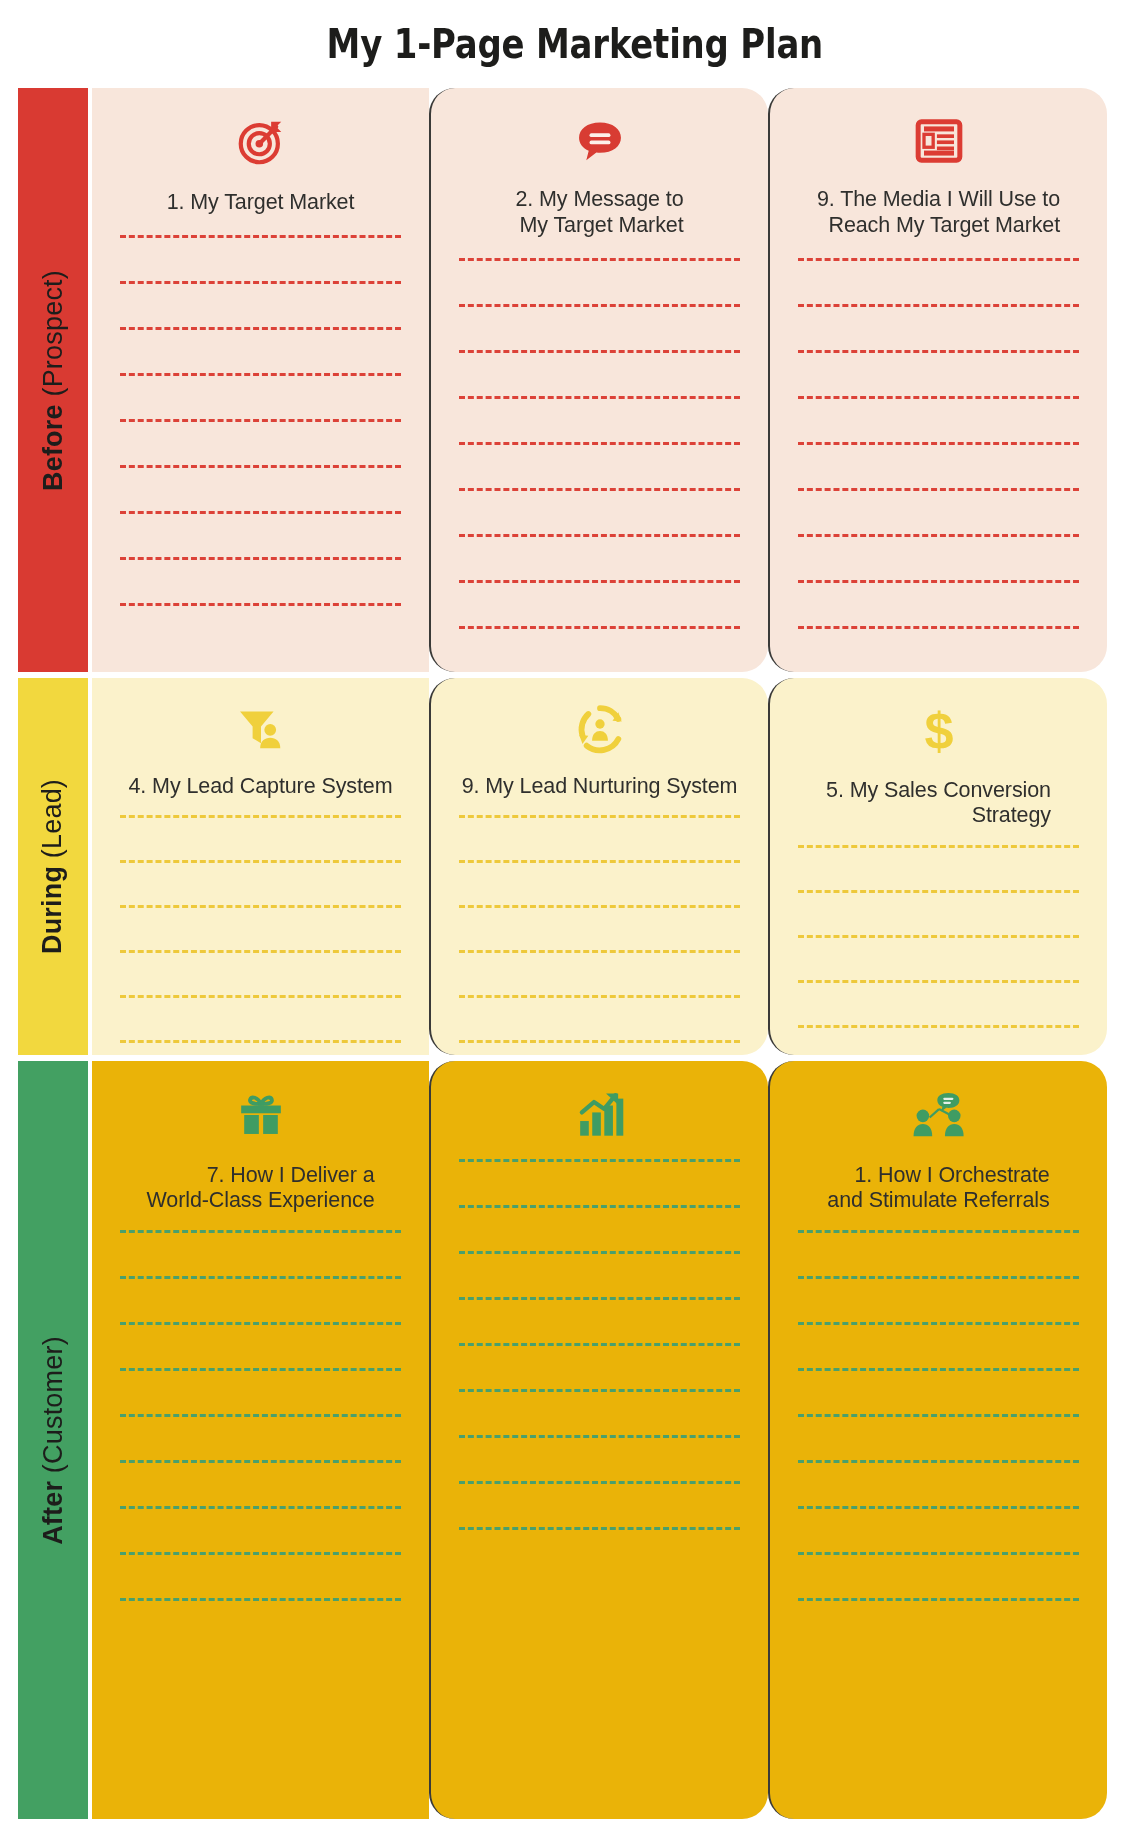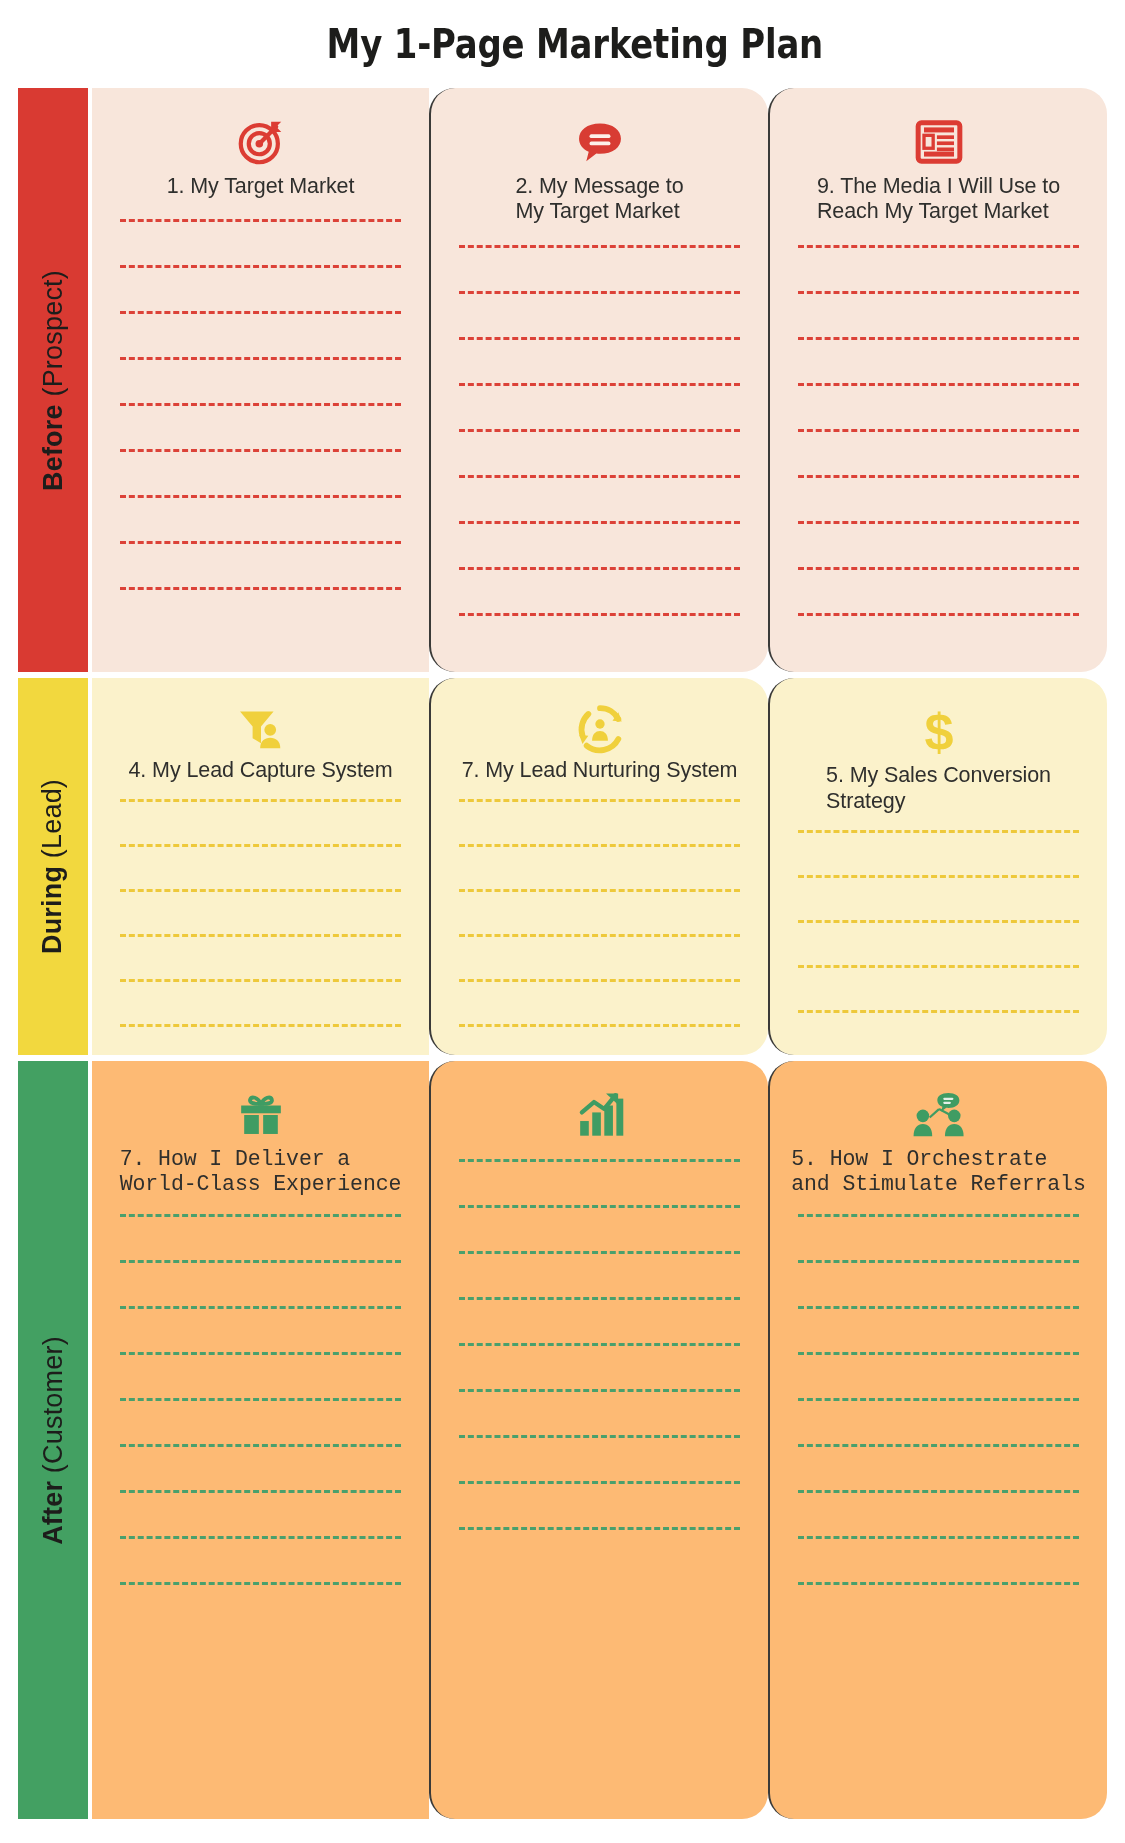--- a/index.html
+++ b/index.html
@@ -99,22 +99,22 @@
   .icon-wrap {
     margin-top: 26px;
     height: 56px;
     display: flex;
     align-items: center;
     justify-content: center;
   }
   .icon-wrap svg { display: block; }
 
   .card-title {
-    margin-top: 4px;
-    text-align: left;
+    margin-top: 20px;
+    text-align: right;
     font-size: 21.5px;
     line-height: 1.18;
     color: #2f2f2d;
     padding: 0 14px;
     letter-spacing: -0.1px;
   }
 
   .lines {
     margin-top: 16px;
     width: 100%;
@@ -132,21 +132,21 @@
   .band-before .card        { background: #f8e6db; }
   .band-before .line        { border-top-color: #dc4238; }
 
   
   .band-during .stage-strip { background: #f2d83e; }
   .band-during .card        { background: #fbf2cb; }
   .band-during .line        { border-top-color: #eec93b; }
 
   
   .band-after .stage-strip  { background: #43a062; }
-  .band-after .card         { background: #fdba74; font-family: Liberation Mono, monospace; }
+  .band-after .card         { background: #eab308; }
   .band-after .line         { border-top-color: #4aa06c; }
 
   
   .band-before .lines { margin-top: 20px; }
   .band-before .line  { margin-bottom: 43px; }
   .band-during .lines { margin-top: 16px; }
   .band-during .line  { margin-bottom: 42px; }
   .band-after .lines  { margin-top: 16px; }
   .band-after .line   { margin-bottom: 43px; }
 </style>
@@ -292,21 +292,21 @@
             <svg width="50" height="50" viewBox="0 0 60 60" aria-hidden="true">
               <path d="M30 5 A25 25 0 0 1 52 18" fill="none" stroke="#f0d03c" stroke-width="7" stroke-linecap="round"></path>
               <path d="M52 42 A25 25 0 0 1 14 50" fill="none" stroke="#f0d03c" stroke-width="7" stroke-linecap="round"></path>
               <path d="M9 38 A25 25 0 0 1 16 12" fill="none" stroke="#f0d03c" stroke-width="7" stroke-linecap="round"></path>
               <path d="M52 10 L56 21 L45 20 Z" fill="#f0d03c"></path>
               <path d="M9 48 L5 37 L16 38 Z" fill="#f0d03c"></path>
               <circle cx="30" cy="24" r="5.6" fill="#f0d03c"></circle>
               <path d="M20.5 44 C20.5 36.5 24.5 32.5 30 32.5 C35.5 32.5 39.5 36.5 39.5 44 Z" fill="#f0d03c"></path>
             </svg>
           </div>
-          <div class="card-title">7. My Lead Nurturing System</div>
+          <div class="card-title">9. My Lead Nurturing System</div>
           <div class="lines">
             <div class="line"></div>
             <div class="line"></div>
             <div class="line"></div>
             <div class="line"></div>
             <div class="line"></div>
             <div class="line"></div>
 
           </div>
         </div>
@@ -408,21 +408,21 @@
               <rect x="38" y="8.6" width="12" height="2.6" rx="1.3" fill="#e4efe7"></rect>
               <rect x="38" y="13.4" width="9" height="2.6" rx="1.3" fill="#e4efe7"></rect>
               <path d="M33 22 L22 32 M33 22 L52 32" stroke="#3f9c63" stroke-width="2.6"></path>
               <circle cx="14" cy="30" r="7.4" fill="#3f9c63"></circle>
               <path d="M3 54 C3 44 7.6 39.5 14 39.5 C20.4 39.5 25 44 25 54 Z" fill="#3f9c63"></path>
               <circle cx="51" cy="30" r="7.4" fill="#3f9c63"></circle>
               <path d="M40 54 C40 44 44.6 39.5 51 39.5 C57.4 39.5 62 44 62 54 Z" fill="#3f9c63"></path>
             </svg>
           </div>
           <div class="card-title">
-            <span>5. How I Orchestrate</span><br>
+            <span>1. How I Orchestrate</span><br>
             <span>and Stimulate Referrals</span>
           </div>
           <div class="lines">
             <div class="line"></div>
             <div class="line"></div>
             <div class="line"></div>
             <div class="line"></div>
             <div class="line"></div>
             <div class="line"></div>
             <div class="line"></div>

